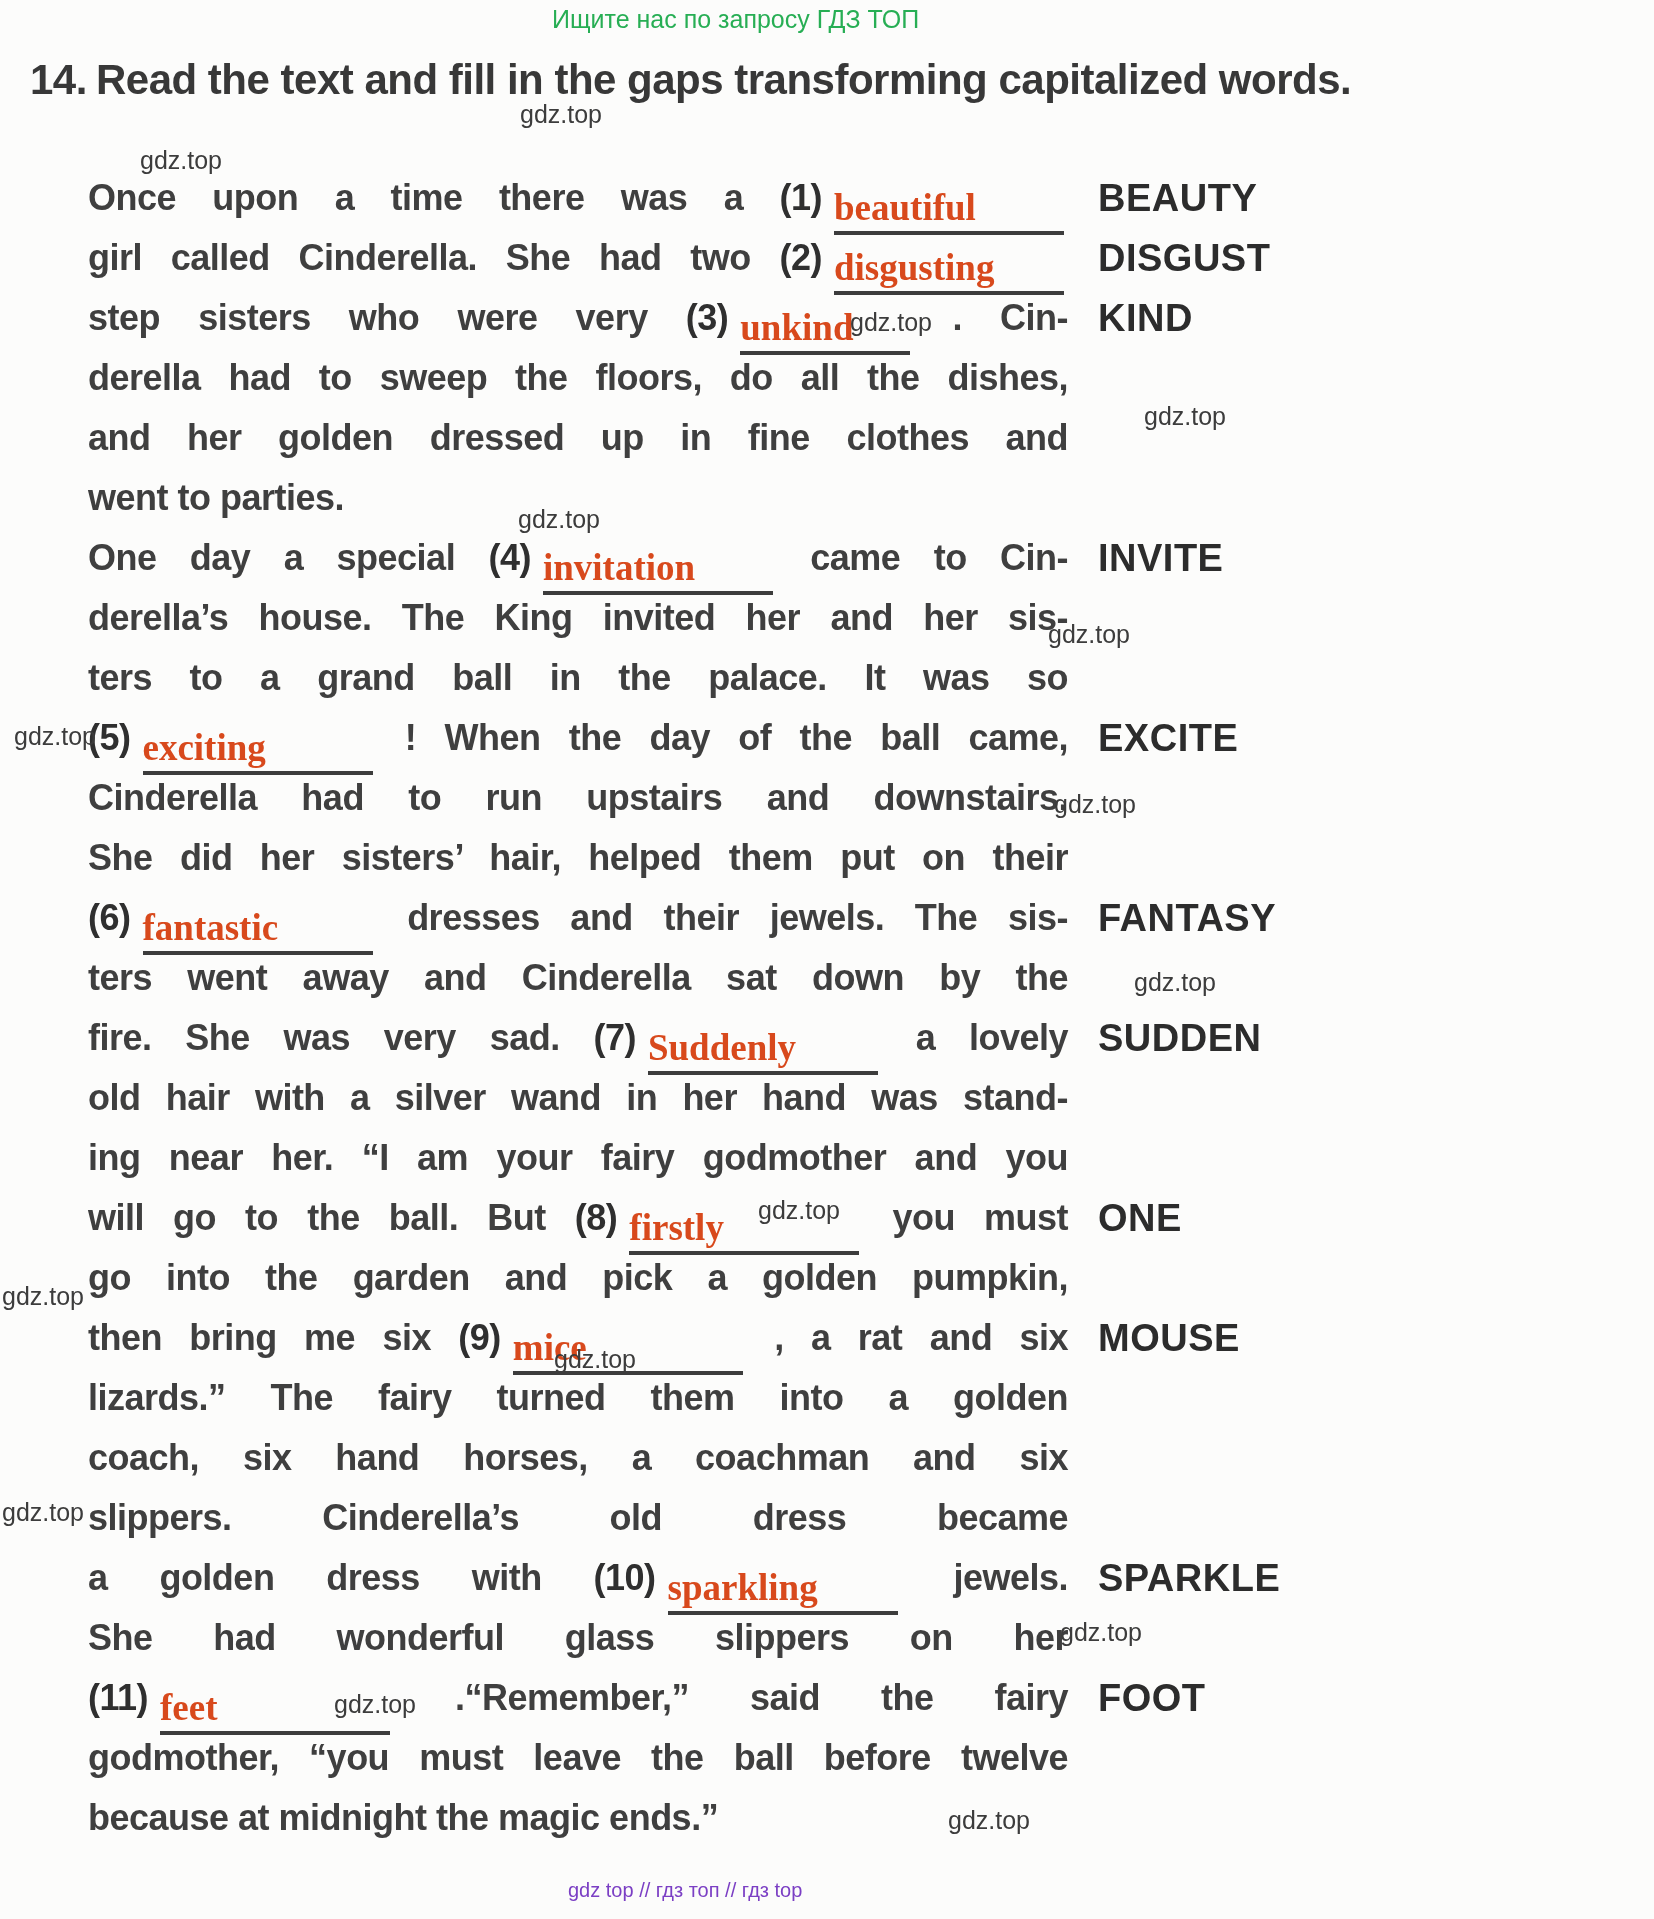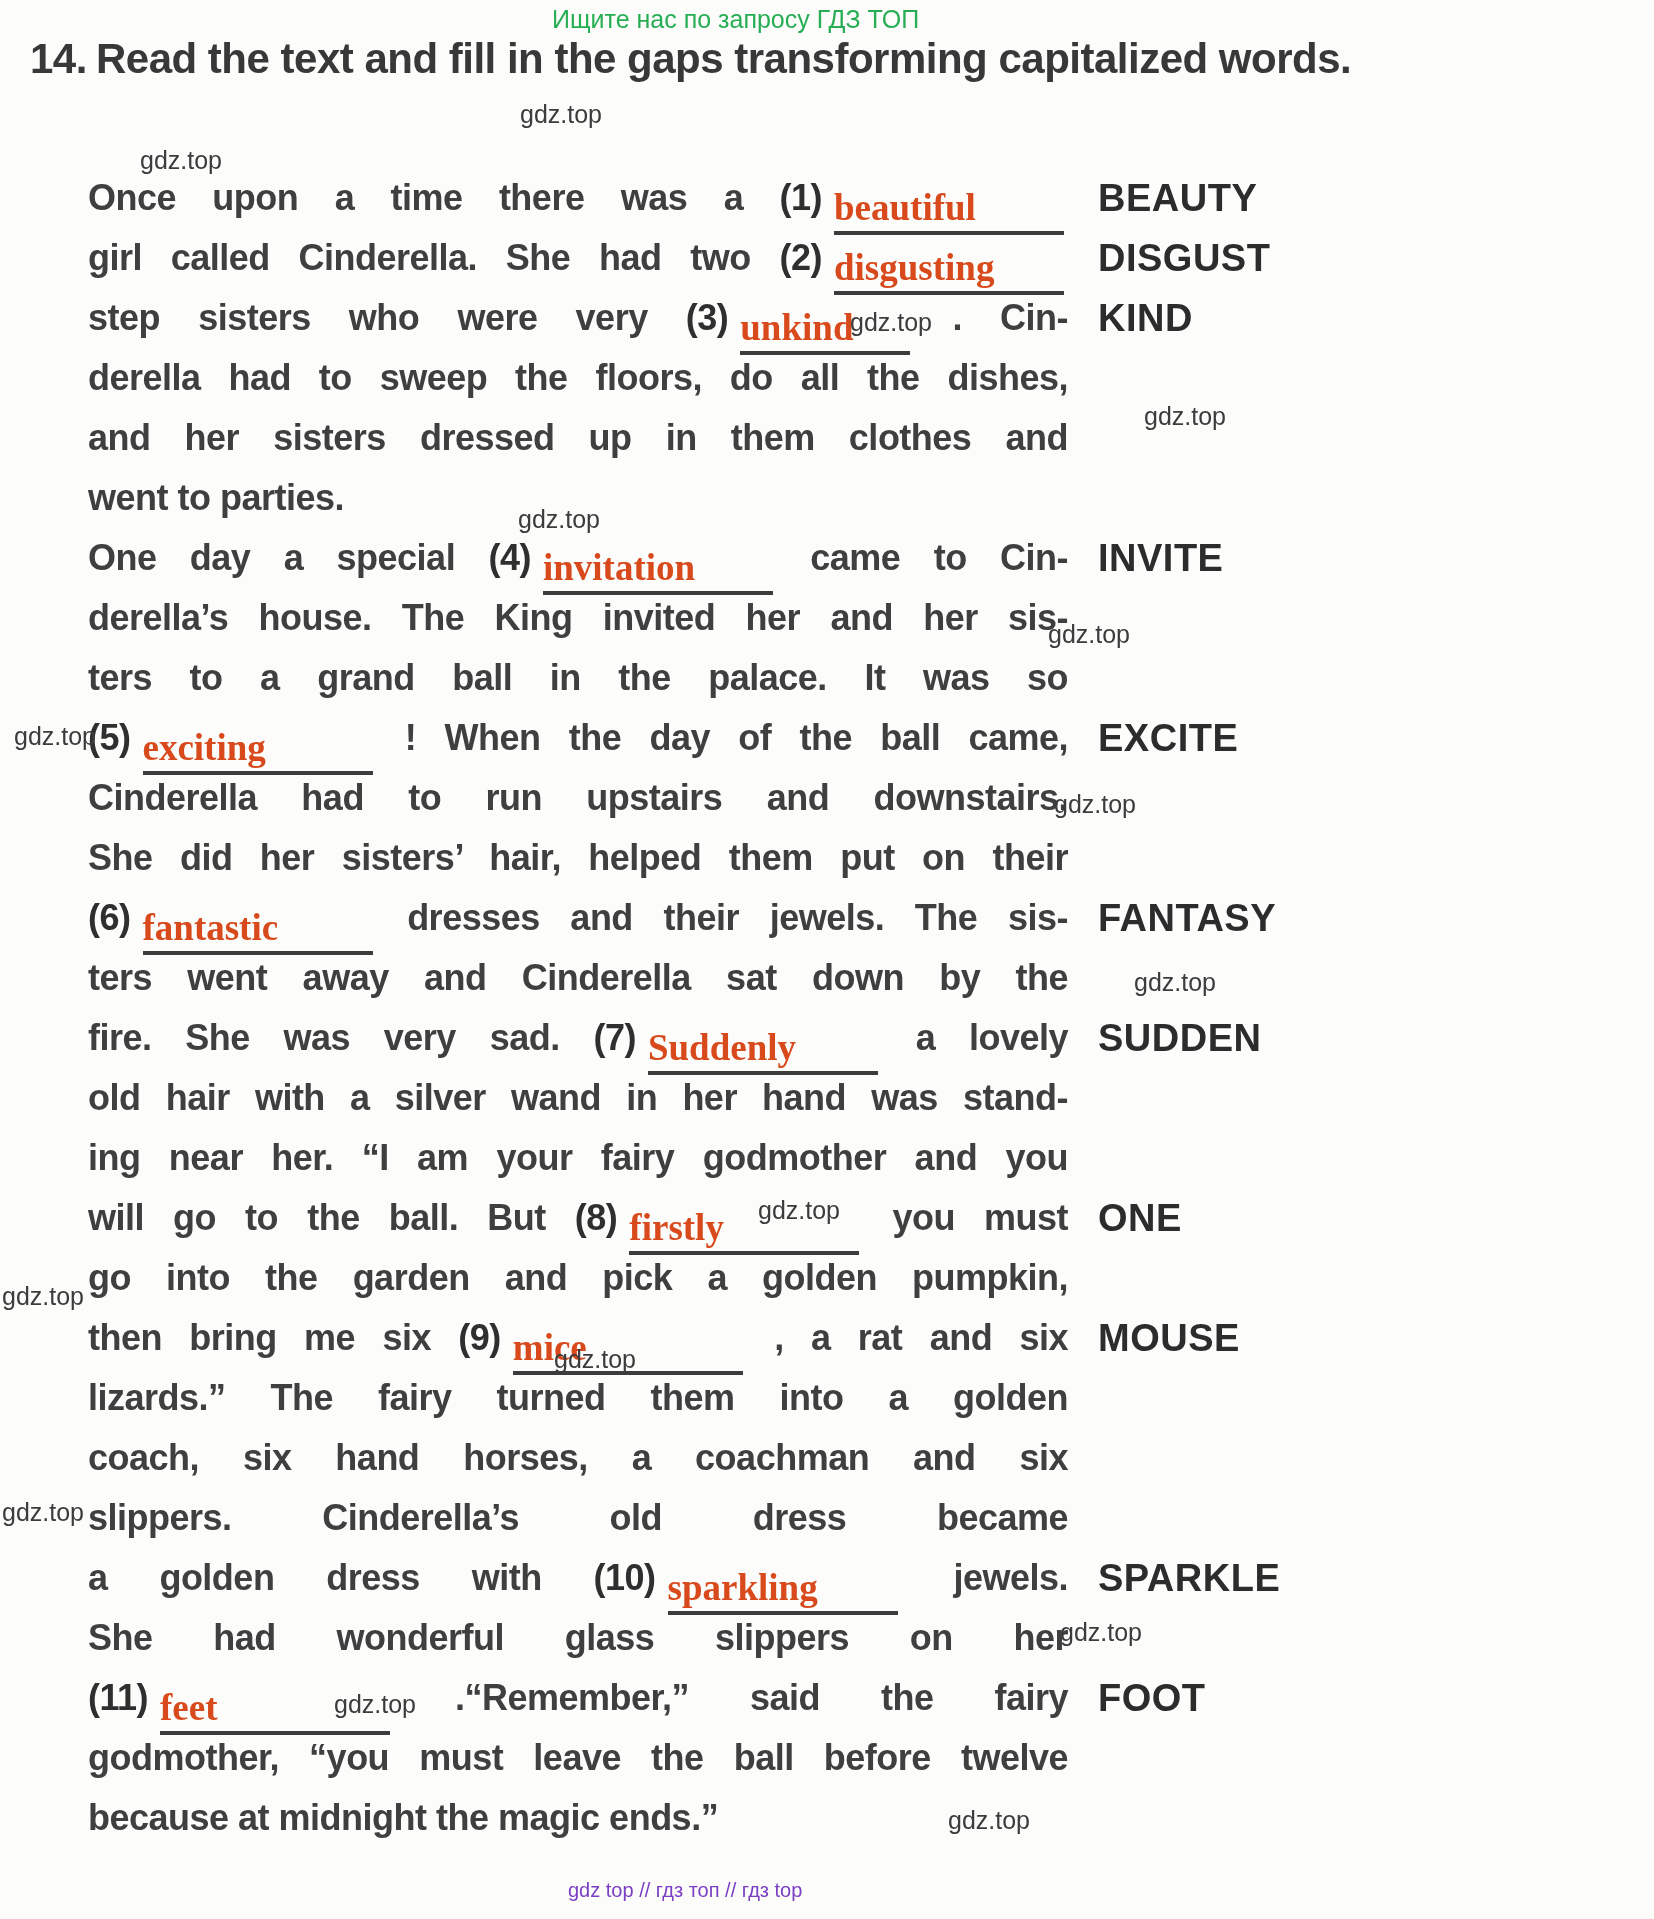--- a/index.html
+++ b/index.html
@@ -13,21 +13,21 @@
     overflow: hidden;
   }
   .wm-green {
     position: absolute;
     top: 5px; left: 552px;
     font-size: 25px;
     color: var(--green-promo, #27ae54);
   }
   .title {
     position: absolute;
-    top: 32px; left: 30px;
+    top: 53px; left: 30px;
     display: flex;
     font-weight: bold;
     font-size: 42px;
     line-height: 53px;
     letter-spacing: -0.5px;
     color: #383838;
   }
   .title-num { flex: none; width: 66px; }
   .title-text { width: 1380px; }
   .text-block { position: absolute; top: 168px; left: 88px; }
@@ -108,21 +108,21 @@
       </div>
       <div class="line">
         <div class="line-text"><span>step sisters who were very </span><span class="gap-num">(3)</span><span class="blank" style="width: 170px;"><span class="answer">unkind</span></span><span> . Cin-</span></div>
         <div class="margin-word">KIND</div>
       </div>
       <div class="line">
         <div class="line-text"><span>derella had to sweep the floors, do all the dishes,</span></div>
         <div class="margin-word"></div>
       </div>
       <div class="line">
-        <div class="line-text"><span>and her sisters dressed up in them clothes and</span></div>
+        <div class="line-text"><span>and her golden dressed up in fine clothes and</span></div>
         <div class="margin-word"></div>
       </div>
       <div class="line">
         <div class="line-text left"><span>went to parties.</span></div>
         <div class="margin-word"></div>
       </div>
       <div class="line">
         <div class="line-text"><span>One day a special </span><span class="gap-num">(4)</span><span class="blank"><span class="answer">invitation</span></span><span> came to Cin-</span></div>
         <div class="margin-word">INVITE</div>
       </div>

